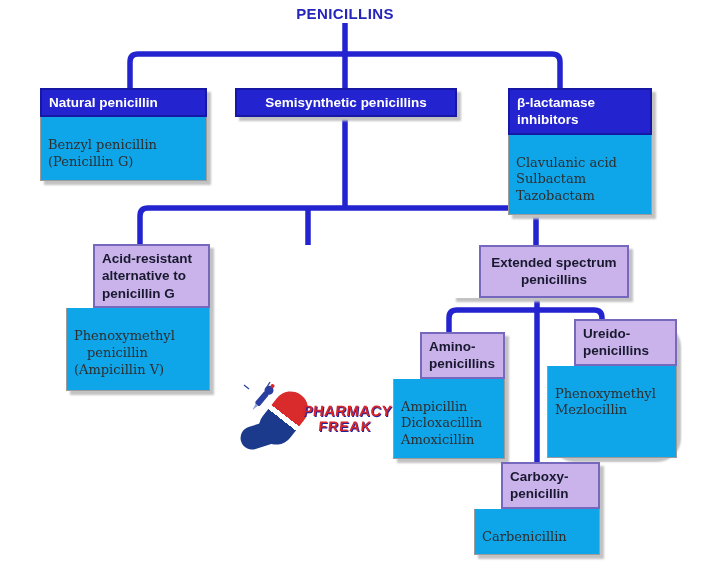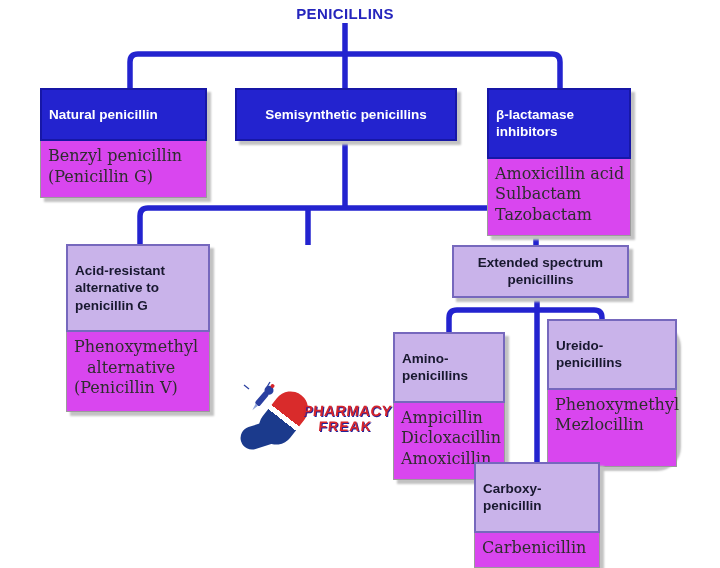--- a/index.html
+++ b/index.html
@@ -9,34 +9,34 @@
 
   
   #connectors{position:absolute;left:0;top:0;z-index:0;}
 
   
   .title{position:absolute;left:260px;top:5px;width:170px;text-align:center;
          font-weight:bold;font-size:15px;letter-spacing:.4px;color:#2525bd;z-index:2;}
 
   
   .node{position:absolute;z-index:1;box-shadow:4px 4px 2px #c2c2c2;}
-  .hd{font-weight:bold;font-size:13.5px;line-height:1.28;padding:16px 7px;}
+  .hd{font-weight:bold;font-size:13.5px;line-height:1.28;padding:4px 7px;}
   .hd.blue{background:#2323cf;color:#ffffff;border:2px solid #1717a6;}
-  .hd.lav{background:#c9b3ea;color:#18182f;border:2px solid #7668bd;}
+  .hd.lav{background:#c9b3ea;color:#18182f;border:2px solid #7668bd;margin-left:27px;}
   .hd.center{text-align:center;}
-  .bd{background:#d946ef;border:1px solid #9b9b9b;border-top:0;
-      font-family:"DejaVu Serif",serif;font-size:16px;line-height:1.3;
-      color:#2e2e2e;padding:5px 7px 9px;}
+  .bd{background:#0ea5e9;border:1px solid #9b9b9b;border-top:0;
+      font-family:"DejaVu Serif",serif;font-size:13px;line-height:1.3;
+      color:#2e2e2e;padding:20px 7px 9px;}
   .bd .line{white-space:nowrap;}
   .bd .indent{padding-left:13px;}
 
   
   #n-natural      {left:40px;  top:88px;  width:167px;}
   #n-semisynthetic{left:235px; top:88px;  width:222px;}
-  #n-blactamase   {left:487px; top:88px;  width:144px;}
+  #n-blactamase   {left:508px; top:88px;  width:144px;}
   #n-acid         {left:66px;  top:244px; width:144px;}
   #n-penicillinase{left:250px; top:244px; width:130px;}
   #n-extended     {left:452px; top:245px; width:177px;}
   #n-amino        {left:393px; top:332px; width:112px;}
   #n-ureido       {left:547px; top:319px; width:130px;border-radius:24px;}
   #n-carboxy      {left:474px; top:462px; width:126px;}
   #n-penicillinase .bd{padding-bottom:16px;}
   #n-acid .bd{padding-bottom:12px;}
   #n-ureido .bd{min-height:62px;}
   #n-extended .hd{padding-top:7px;padding-bottom:7px;}
@@ -85,32 +85,32 @@
     </div>
   </div>
 
   <div class="node" id="n-semisynthetic">
     <div class="hd blue center">Semisynthetic penicillins</div>
   </div>
 
   <div class="node" id="n-blactamase">
     <div class="hd blue">β-lactamase inhibitors</div>
     <div class="bd">
-      <div class="line">Amoxicillin acid</div>
+      <div class="line">Clavulanic acid</div>
       <div class="line">Sulbactam</div>
       <div class="line">Tazobactam</div>
     </div>
   </div>
 
   <div class="node" id="n-acid">
     <div class="hd lav">Acid-resistant alternative to penicillin G</div>
     <div class="bd">
       <div class="line">Phenoxymethyl</div>
-      <div class="line indent">alternative</div>
-      <div class="line">(Penicillin V)</div>
+      <div class="line indent">penicillin</div>
+      <div class="line">(Ampicillin V)</div>
     </div>
   </div>
 
 
   <div class="node" id="n-extended">
     <div class="hd lav center">Extended spectrum penicillins</div>
   </div>
 
   <div class="node" id="n-amino">
     <div class="hd lav">Amino-penicillins</div>

